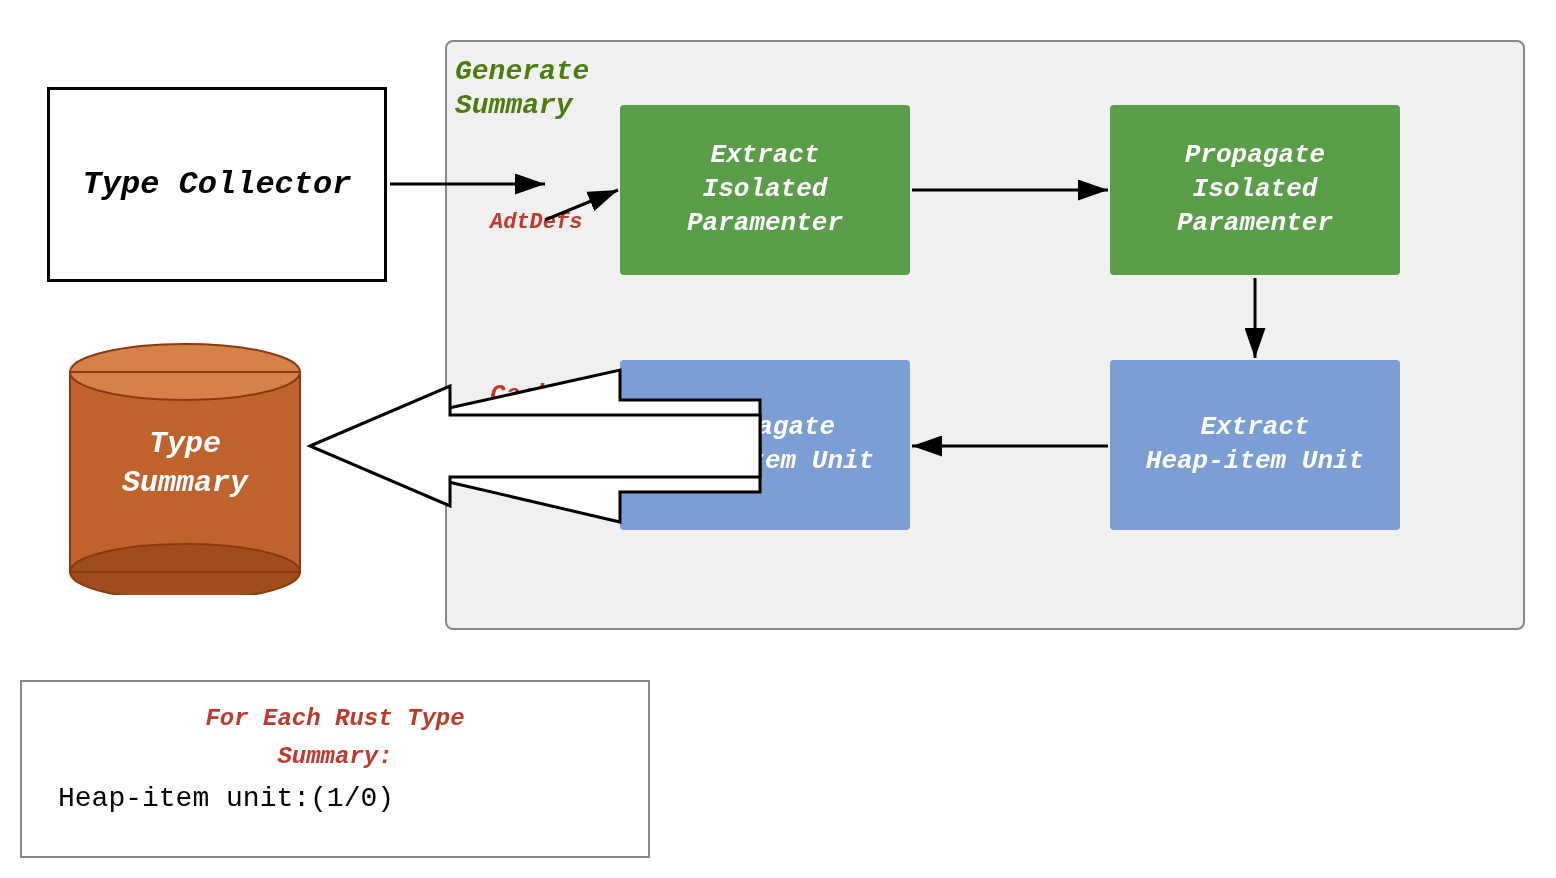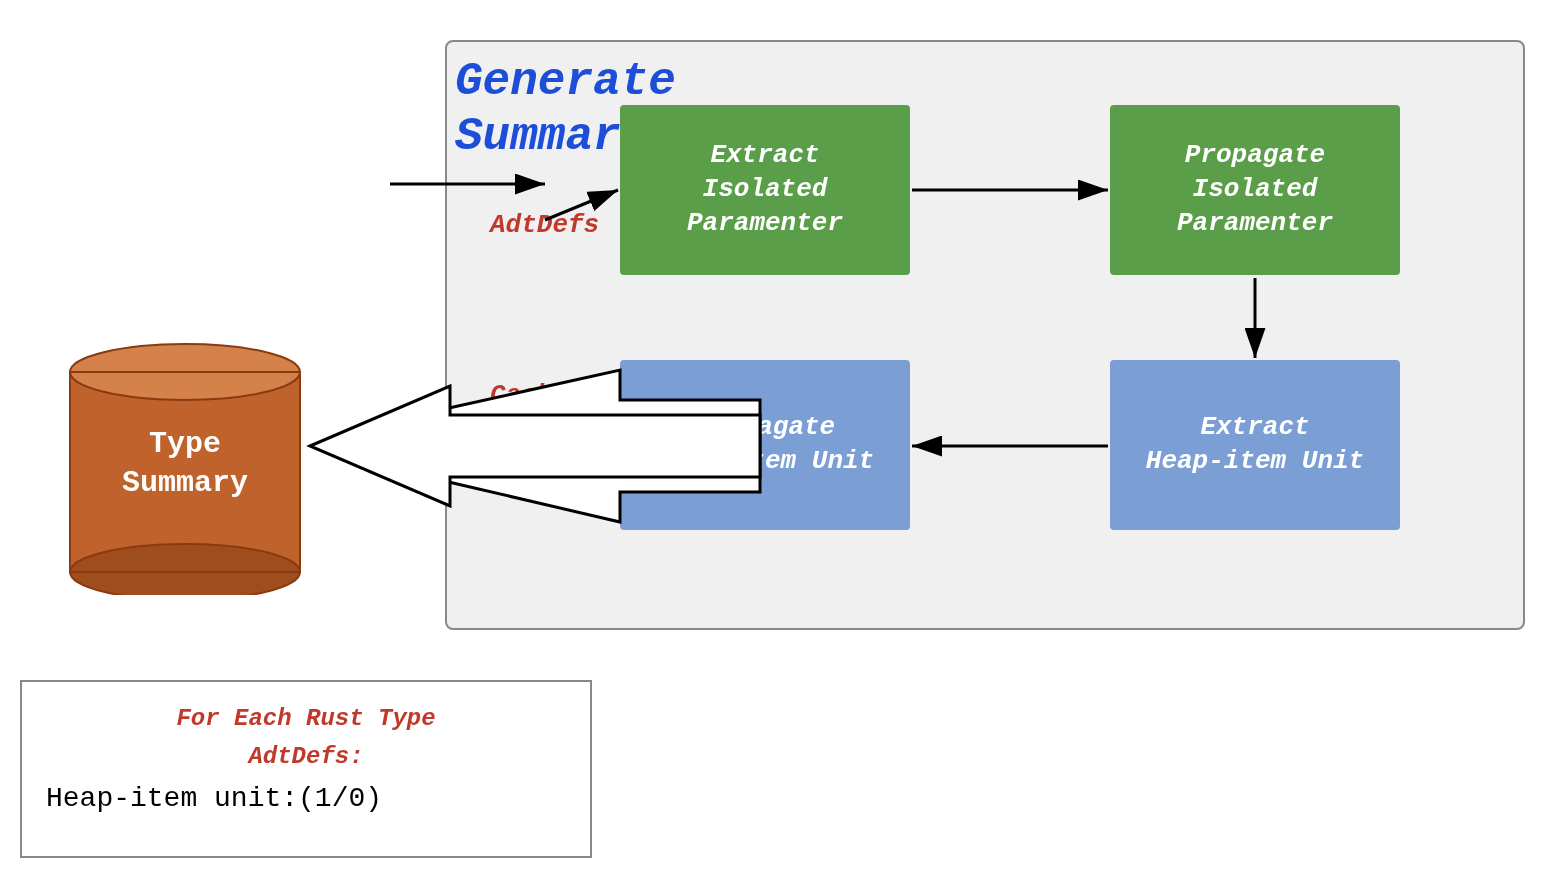--- a/index.html
+++ b/index.html
@@ -50,22 +50,22 @@
       border: 2px solid #888;
       background: #f0f0f0;
       border-radius: 8px;
     }
     .generate-summary-title {
       position: absolute;
       top: 55px;
       left: 455px;
       font-style: italic;
       font-weight: 900;
-      font-size: 46px;
-      color: #1d4ed8;
+      font-size: 28px;
+      color: #4d7c0f;
       line-height: 1.2;
     }
 
     
     .green-box {
       position: absolute;
       background: #5a9e4a;
       border-radius: 4px;
       display: flex;
       align-items: center;
@@ -126,21 +126,21 @@
       height: 170px;
     }
 
     
     .adtdefs-label {
       position: absolute;
       top: 210px;
       left: 490px;
       font-style: italic;
       font-weight: 900;
-      font-size: 26px;
+      font-size: 22px;
       color: #c0392b;
     }
 
     
     .cache-label {
       position: absolute;
       top: 380px;
       left: 490px;
       font-style: italic;
       font-weight: 900;
@@ -159,41 +159,42 @@
       flex-direction: column;
       align-items: center;
       justify-content: center;
     }
     .cylinder-svg {
       width: 250px;
       height: 263px;
     }
     .cylinder-label {
       position: absolute;
+      font-style: italic;
       font-weight: 900;
       font-size: 30px;
       color: #fff;
       text-align: center;
       line-height: 1.3;
       top: 50%;
       left: 50%;
       transform: translate(-50%, -50%);
       width: 200px;
     }
 
     
     .info-box {
       position: absolute;
       top: 680px;
       left: 20px;
-      width: 572px;
+      width: 630px;
       height: 178px;
       border: 2px solid #888;
       background: #fff;
-      padding: 18px 24px;
+      padding: 18px 36px;
       font-size: 22px;
       line-height: 1.6;
     }
     .info-box-title {
       font-style: italic;
       font-weight: bold;
       color: #c0392b;
       font-size: 24px;
       text-align: center;
     }
@@ -209,20 +210,23 @@
       width: 1556px;
       height: 878px;
       pointer-events: none;
     }
   </style>
 </head>
 <body>
 
 <div class="diagram-container">
 
+  <div class="type-collector-box">
+    <span class="type-collector-label">Type Collector</span>
+  </div>
 
   <div class="generate-summary-box"></div>
 
   <div class="generate-summary-title">
     <span>Generate</span><br>
     <span>Summary</span>
   </div>
 
   <div class="green-box extract-isolated-box">
     <span class="green-box-label">
@@ -277,21 +281,21 @@
       <span>Type</span><br>
       <span>Summary</span>
     </div>
   </div>
 
   <div class="info-box">
     <div class="info-box-title">
       <span>For Each Rust Type</span>
     </div>
     <div class="info-box-title">
-      <span>AdtDefs:</span>
+      <span>Summary:</span>
     </div>
     <div class="info-box-text">
       <span>Heap-item unit:(1/0)</span>
     </div>
   </div>
 
   <svg class="arrows-svg" xmlns="http://www.w3.org/2000/svg">
     <defs>
       <marker id="arrowhead-black" markerWidth="10" markerHeight="7" refX="10" refY="3.5" orient="auto">
         <polygon points="0 0, 10 3.5, 0 7" fill="#000"></polygon>

